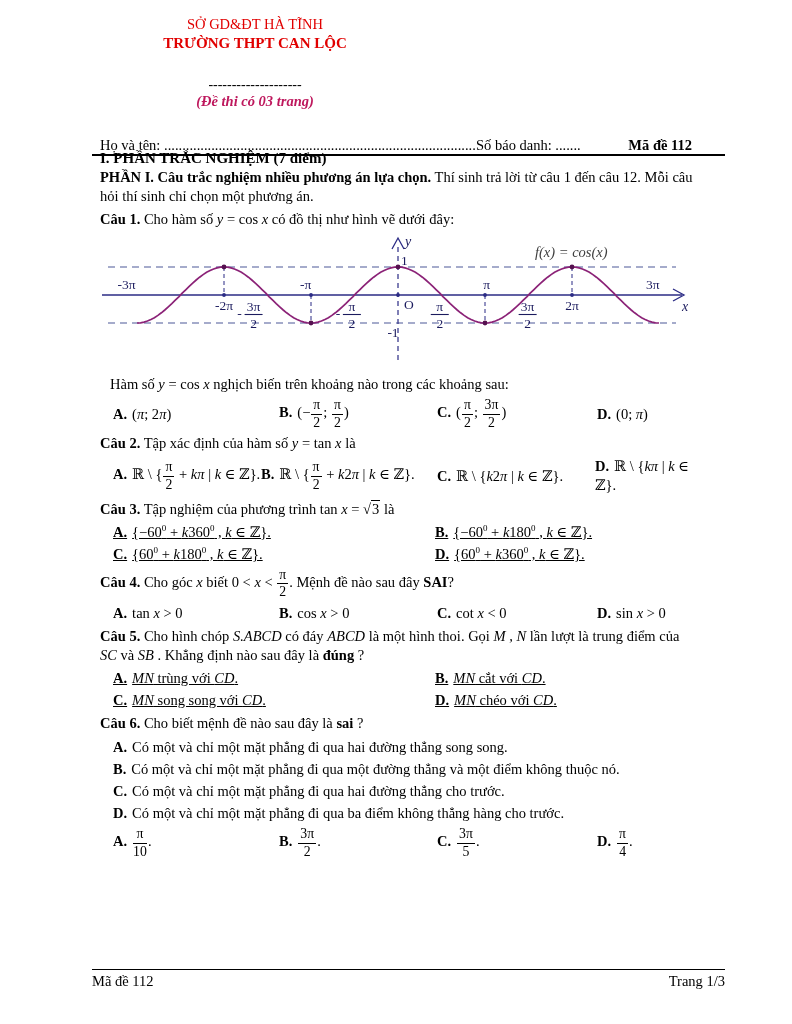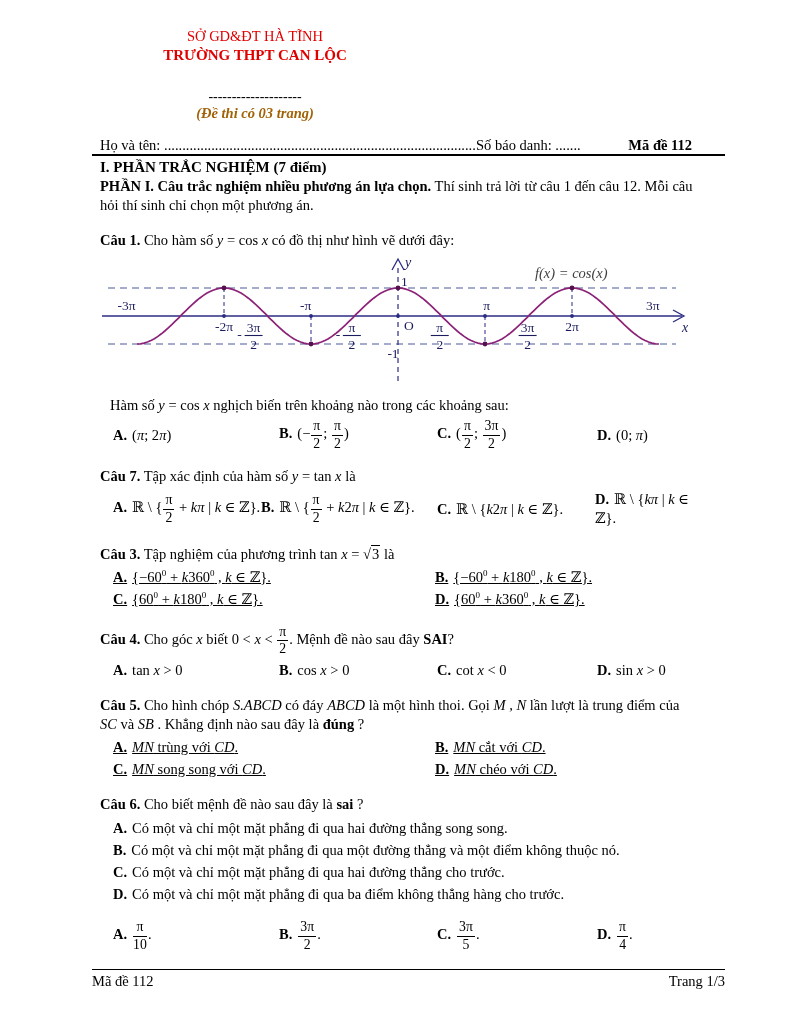--- a/index.html
+++ b/index.html
@@ -1,42 +1,42 @@
 <!DOCTYPE html>
 <html><head>
 <meta charset="utf-8">
 <style>
   html,body{margin:0;padding:0;background:#ffffff;}
   .page{position:relative;width:792px;height:1024px;background:#fff;overflow:hidden;
         font-family:"Liberation Serif","DejaVu Serif",serif;font-size:14.5px;color:#000;}
 
   
-  .hdr-l{position:absolute;top:28px;left:95px;width:320px;text-align:center;color:#e10000;line-height:1.22;}
+  .hdr-l{position:absolute;top:16px;left:95px;width:320px;text-align:center;color:#e10000;line-height:1.22;}
   .hdr-l .l1{font-size:14.5px;}
   .hdr-l .l2{font-size:15px;font-weight:bold;font-family:Liberation Serif, serif;}
   .hdr-l .dashes{color:#000;margin-top:24px;font-size:14px;}
-  .hdr-l .pnote{color:#a16207;font-weight:bold;font-style:italic;font-size:14.5px;}
+  .hdr-l .pnote{color:#be185d;font-weight:bold;font-style:italic;font-size:14.5px;}
   .hdr-r{position:absolute;top:29px;left:400px;width:322px;text-align:center;line-height:1.18;}
   .hdr-r .hb{font-weight:bold;font-size:15px;}
   .hdr-r .hi{font-style:italic;font-size:14.5px;}
 
   
   .student{position:absolute;top:137px;left:100px;width:592px;display:flex;align-items:baseline;}
   .student .nm{width:376px;white-space:nowrap;overflow:hidden;}
   .student .sbd{flex:1;white-space:nowrap;}
   .student .code{font-weight:bold;white-space:nowrap;}
   .rule{position:absolute;top:154px;left:92px;width:633px;border-top:2.6px solid #000;}
 
   
-  .content{position:absolute;top:159px;left:100px;width:594px;}
+  .content{position:absolute;top:150px;left:100px;width:594px;}
   .sec-title{font-weight:bold;font-size:15px;}
   .intro{line-height:1.32;margin-top:1px;}
   .intro .ib{font-weight:bold;}
 
-  .question{margin-top:16px;}
+  .question{margin-top:4px;}
   .stem{line-height:1.32;}
   .qlabel{font-weight:bold;}
   .substem{margin:8px 0 0 10px;line-height:1.3;}
   .opts{margin-left:13px;margin-top:4px;}
   .cols4{display:grid;grid-template-columns:166px 158px 160px 1fr;align-items:center;}
   .cols4b{display:grid;grid-template-columns:148px 176px 158px 1fr;align-items:center;}
   .cols2{display:grid;grid-template-columns:322px 1fr;row-gap:3px;align-items:center;text-decoration:underline;}
   .list .opt{margin-top:3px;}
   .opt{line-height:1.32;}
   .okey{font-weight:bold;margin-right:5px;}
@@ -139,21 +139,21 @@
           </div>
           <div class="substem">Hàm số <span class="mi">y</span> = cos <span class="mi">x</span> nghịch biến trên khoảng nào trong các khoảng sau:</div>
           <div class="opts cols4">
             <div class="opt"><span class="okey">A.</span>(<span class="mi">π</span>; 2<span class="mi">π</span>)</div>
             <div class="opt"><span class="okey">B.</span>(−<span class="frac"><span class="fn">π</span><span class="fd">2</span></span>; <span class="frac"><span class="fn">π</span><span class="fd">2</span></span>)</div>
             <div class="opt"><span class="okey">C.</span>(<span class="frac"><span class="fn">π</span><span class="fd">2</span></span>; <span class="frac"><span class="fn">3π</span><span class="fd">2</span></span>)</div>
             <div class="opt"><span class="okey">D.</span>(0; <span class="mi">π</span>)</div>
           </div>
         </div>
         <div class="question">
-          <div class="stem"><span class="qlabel">Câu 7.</span> Tập xác định của hàm số <span class="mi">y</span> = tan <span class="mi">x</span> là</div>
+          <div class="stem"><span class="qlabel">Câu 2.</span> Tập xác định của hàm số <span class="mi">y</span> = tan <span class="mi">x</span> là</div>
           <div class="opts cols4b">
             <div class="opt"><span class="okey">A.</span>ℝ \ {<span class="frac"><span class="fn">π</span><span class="fd">2</span></span> + <span class="mi">kπ</span> | <span class="mi">k</span> ∈ ℤ}.</div>
             <div class="opt"><span class="okey">B.</span>ℝ \ {<span class="frac"><span class="fn">π</span><span class="fd">2</span></span> + <span class="mi">k</span>2<span class="mi">π</span> | <span class="mi">k</span> ∈ ℤ}.</div>
             <div class="opt"><span class="okey">C.</span>ℝ \ {<span class="mi">k</span>2<span class="mi">π</span> | <span class="mi">k</span> ∈ ℤ}.</div>
             <div class="opt"><span class="okey">D.</span>ℝ \ {<span class="mi">kπ</span> | <span class="mi">k</span> ∈ ℤ}.</div>
           </div>
         </div>
         <div class="question">
           <div class="stem"><span class="qlabel">Câu 3.</span> Tập nghiệm của phương trình tan <span class="mi">x</span> = <span class="sqrt">√<span class="bar">3</span></span> là</div>
           <div class="opts cols2">

